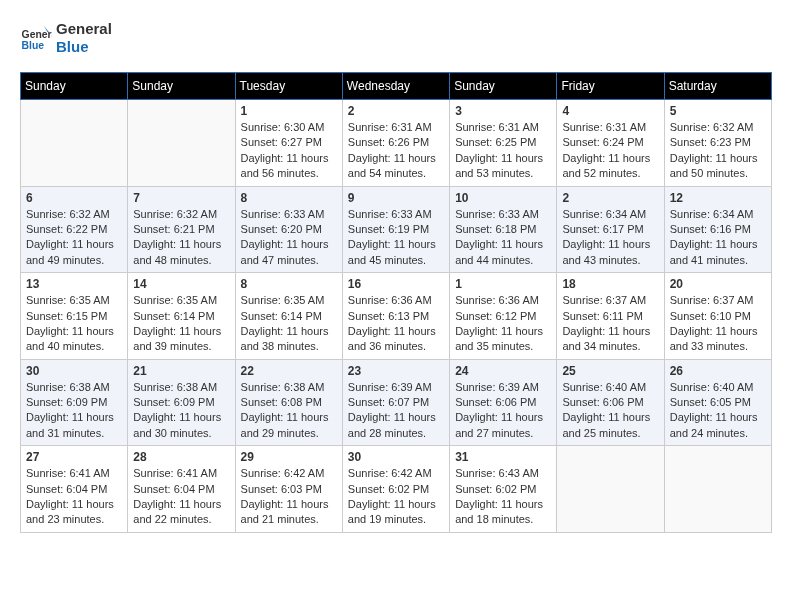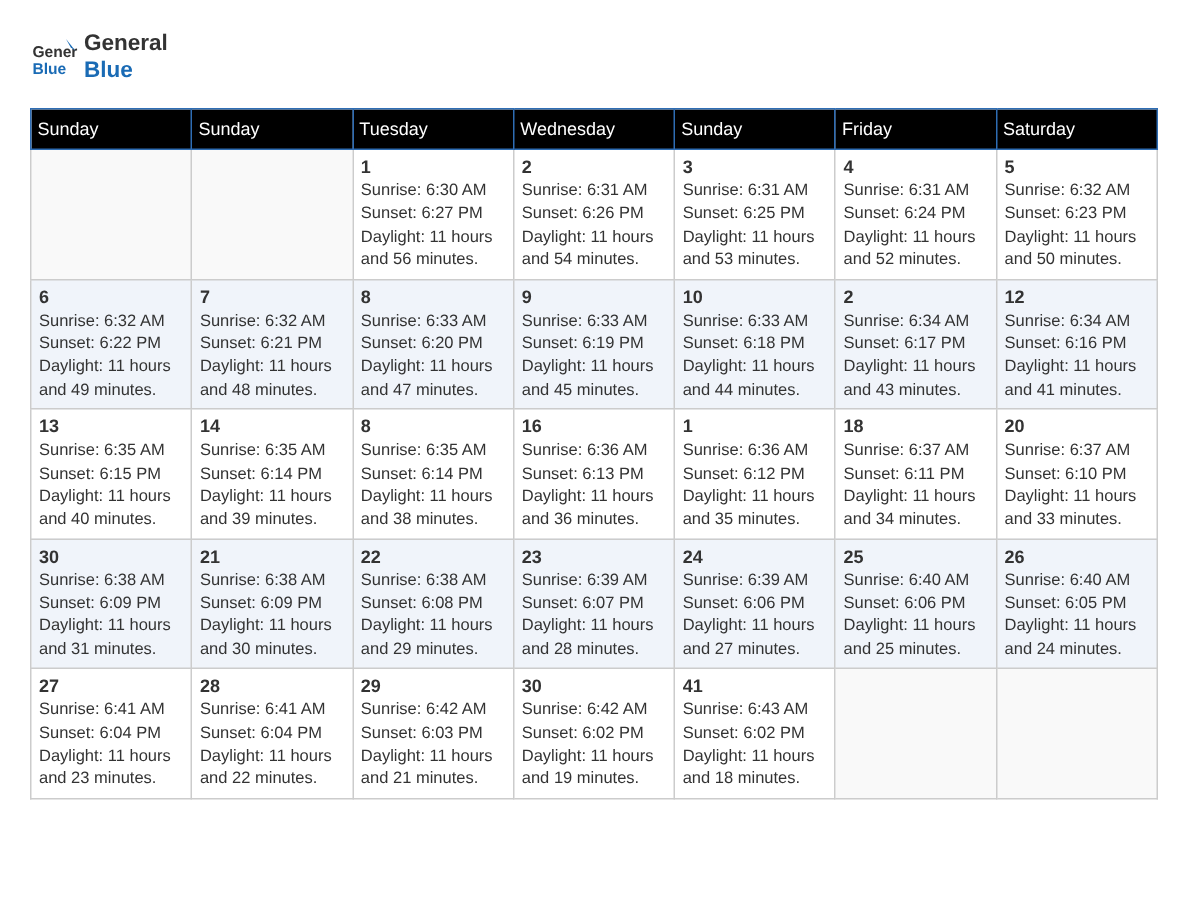--- a/index.html
+++ b/index.html
@@ -233,20 +233,20 @@
         </td>
         <td>
           <span class="day-number">29</span>
           <div class="day-info">Sunrise: 6:42 AM<br>Sunset: 6:03 PM<br>Daylight: 11 hours and 21 minutes.</div>
         </td>
         <td>
           <span class="day-number">30</span>
           <div class="day-info">Sunrise: 6:42 AM<br>Sunset: 6:02 PM<br>Daylight: 11 hours and 19 minutes.</div>
         </td>
         <td>
-          <span class="day-number">41</span>
+          <span class="day-number">31</span>
           <div class="day-info">Sunrise: 6:43 AM<br>Sunset: 6:02 PM<br>Daylight: 11 hours and 18 minutes.</div>
         </td>
         <td class="empty"></td>
         <td class="empty"></td>
       </tr>
     </tbody>
 </table>
 
 </body></html>

